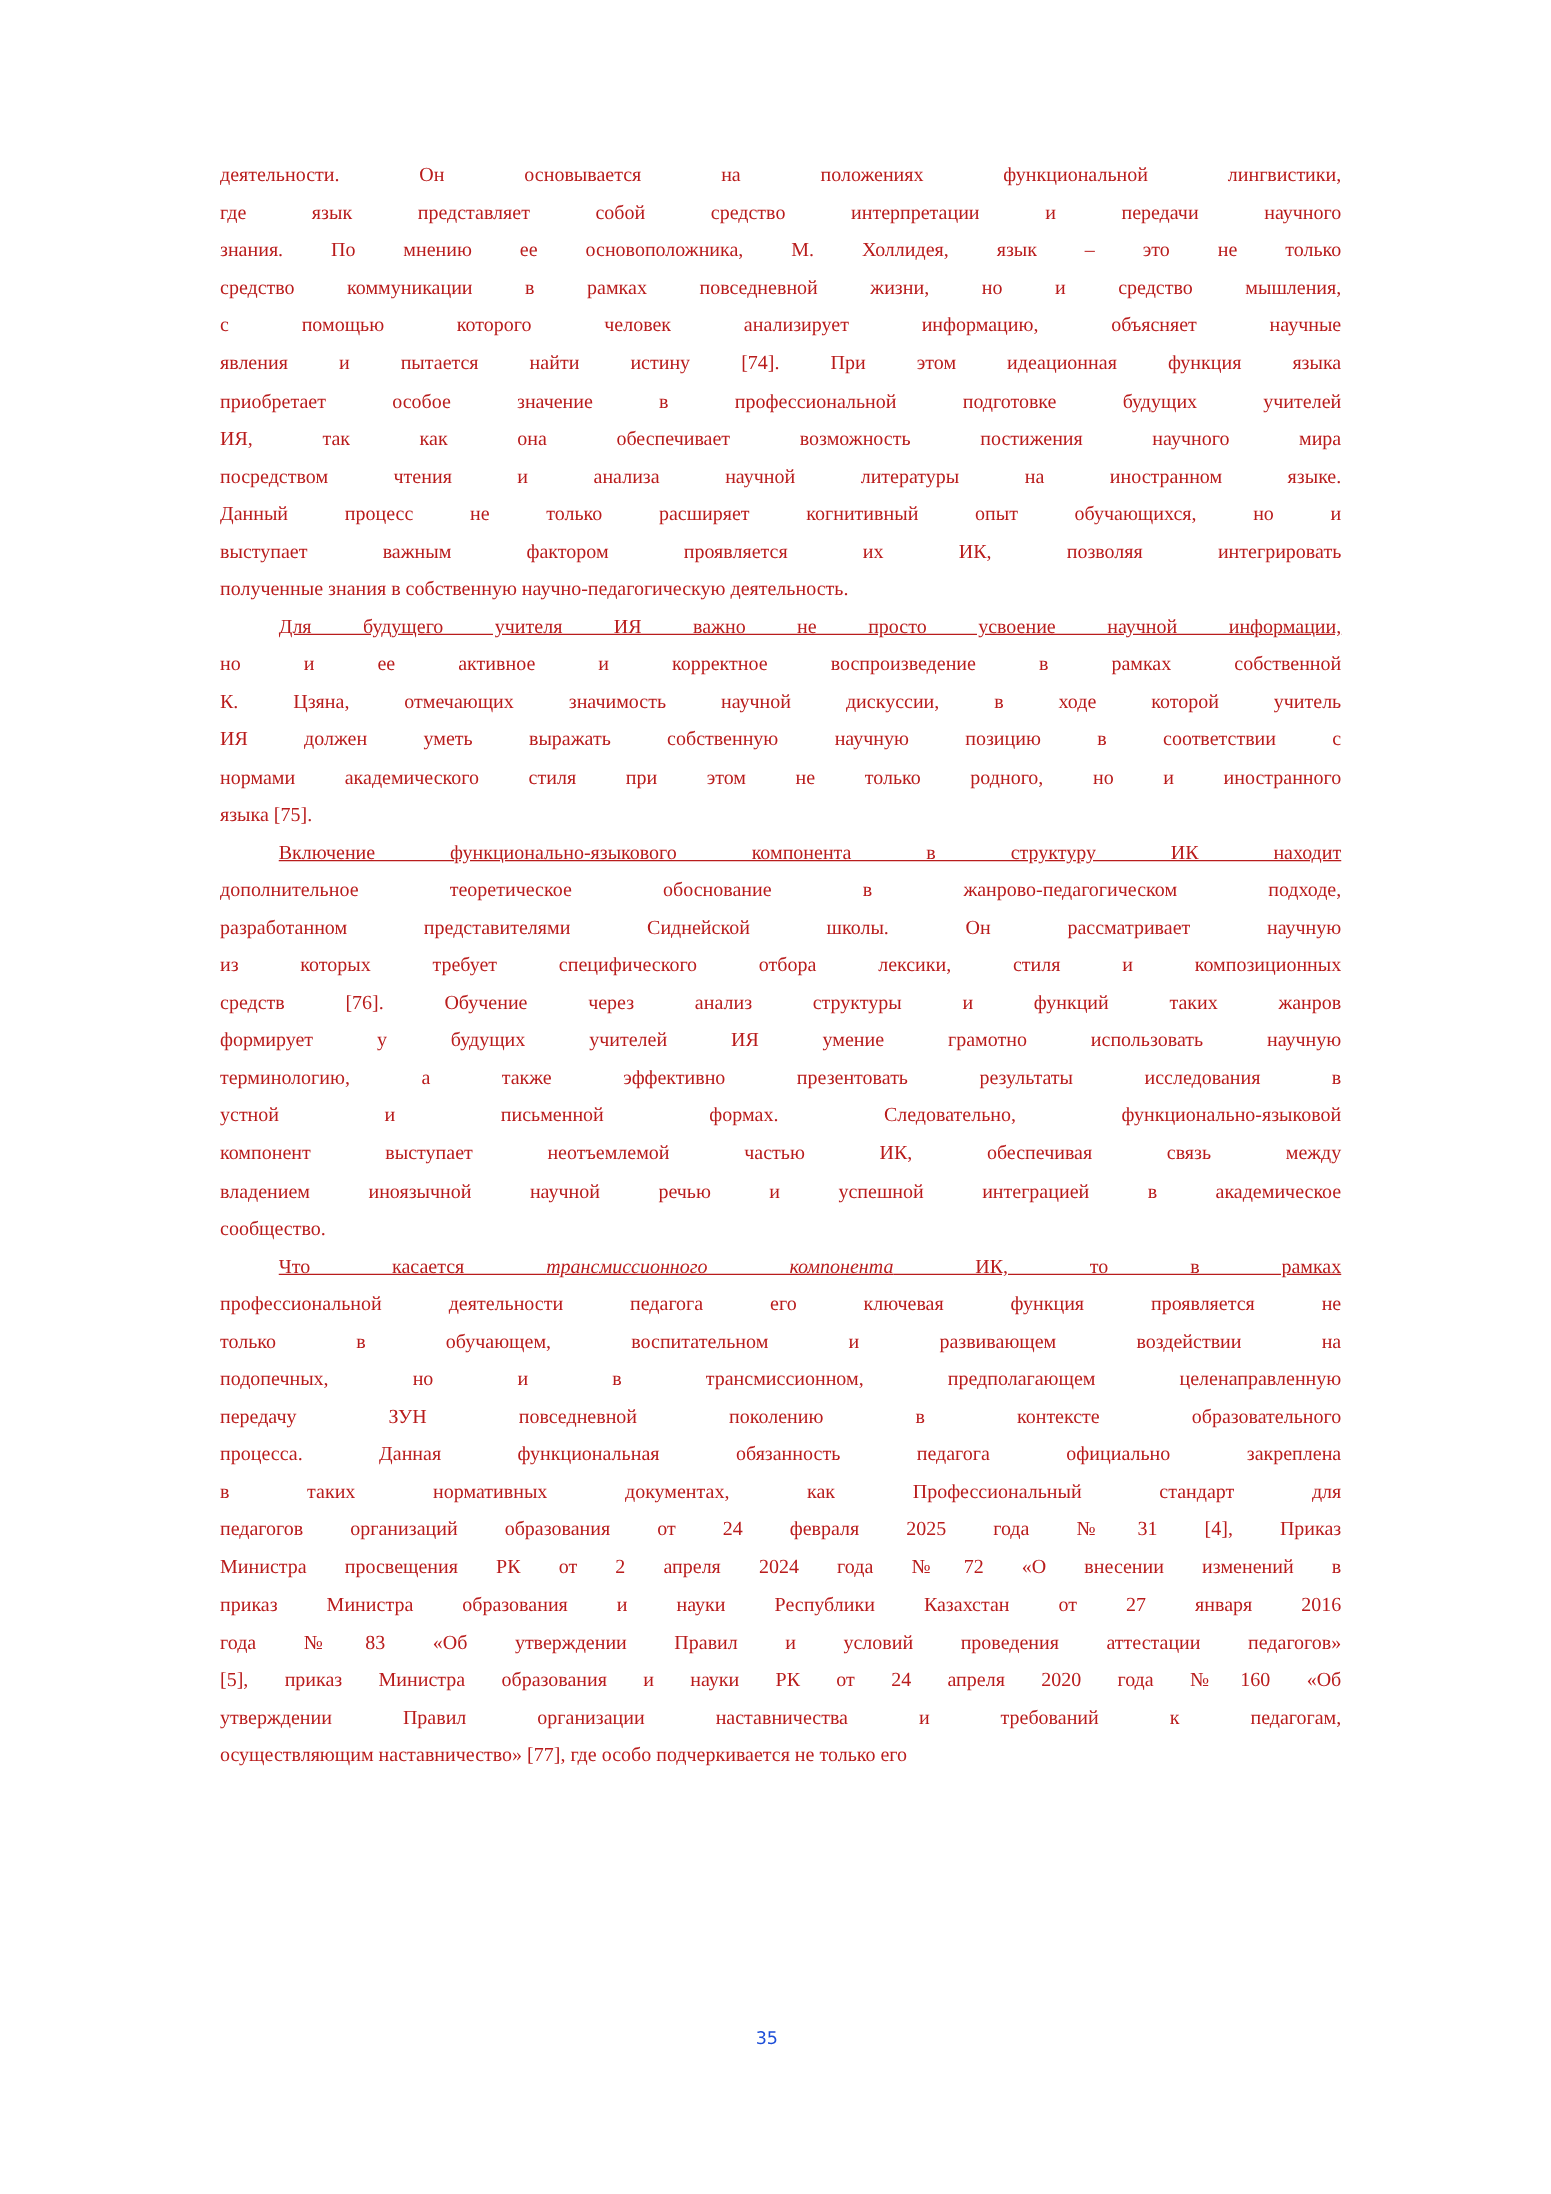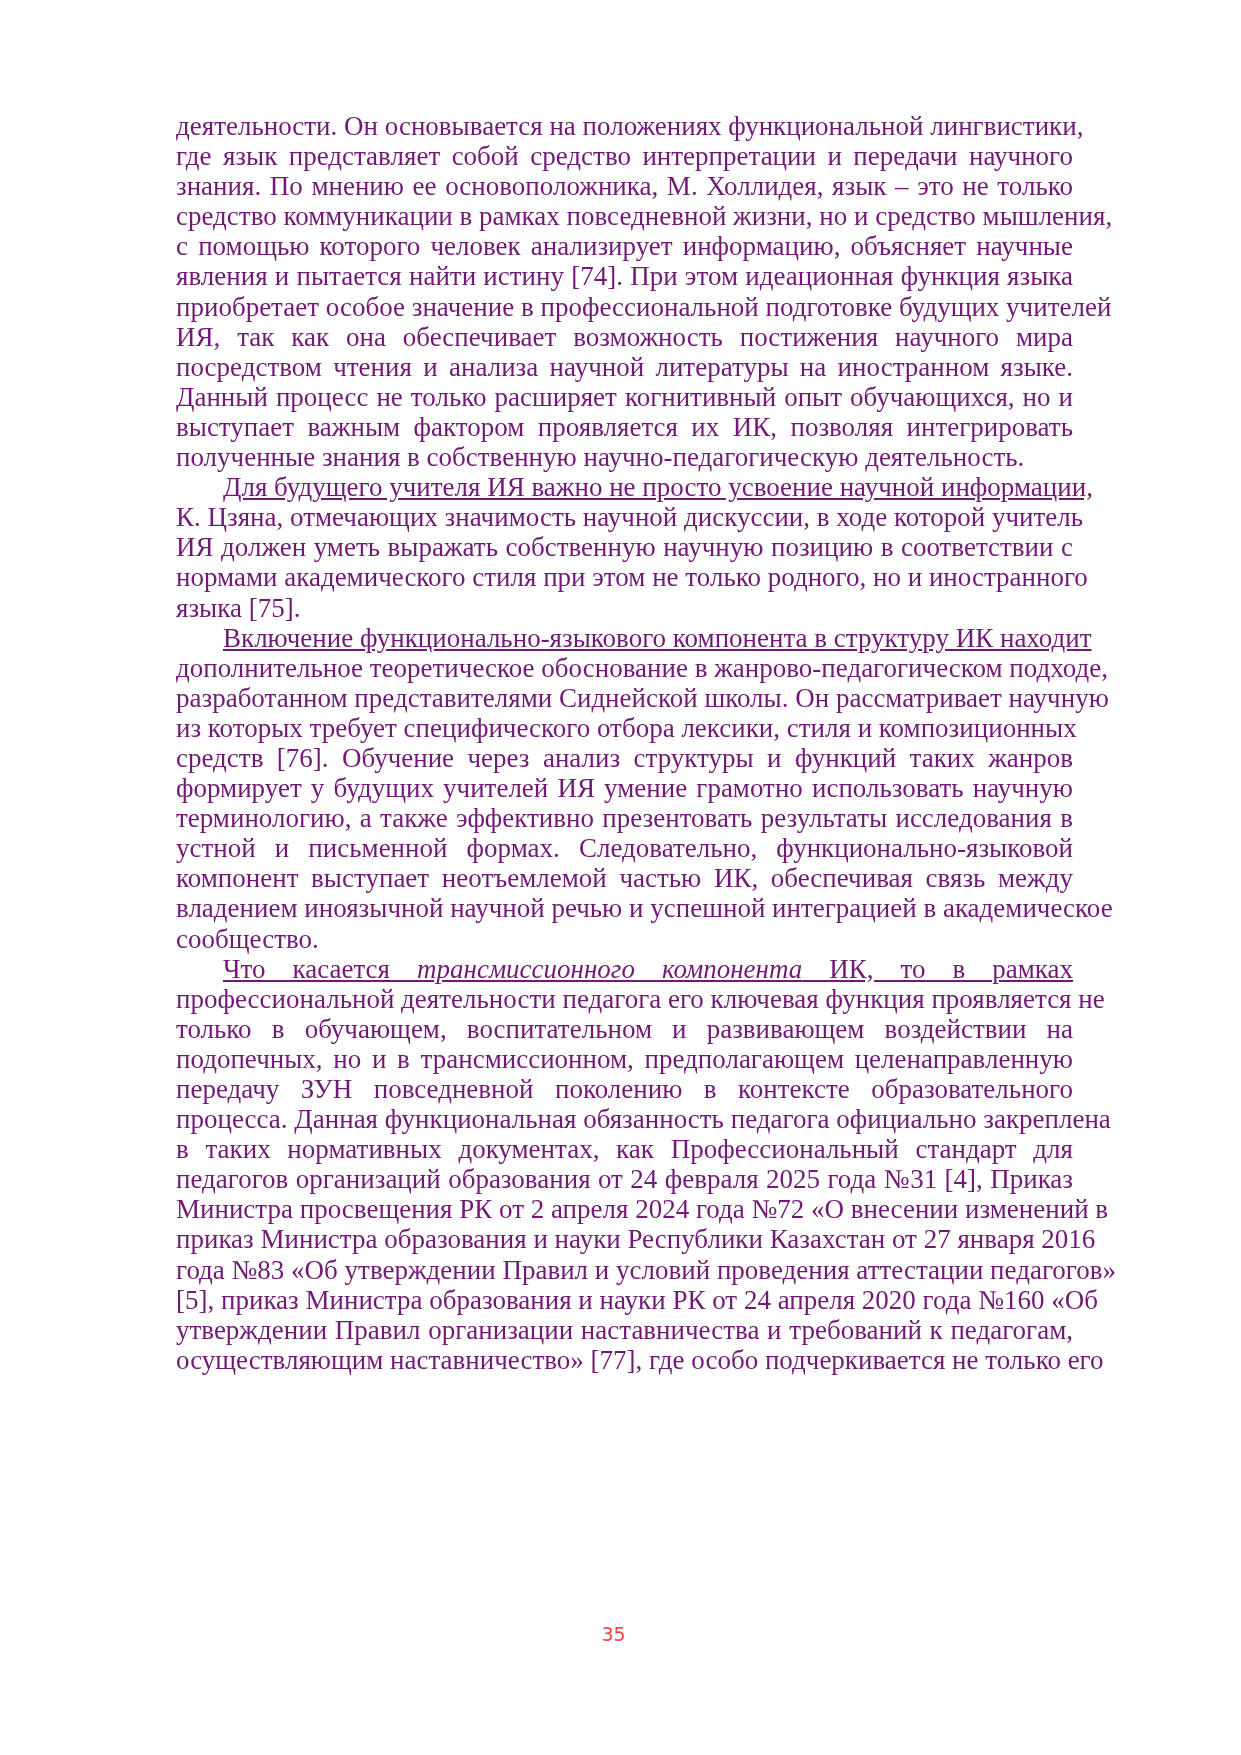--- a/index.html
+++ b/index.html
@@ -1,31 +1,31 @@
 <!DOCTYPE html>
 <html><head>
 <meta charset="utf-8">
 <style>
   html, body { margin: 0; padding: 0; background: #ffffff; }
   body { width: 1241px; height: 1755px; position: relative; overflow: hidden; }
   .page {
-    position: absolute; left: 176px; top: 111px; width: 897px;
+    position: absolute; left: 176px; top: 126px; width: 897px;
     font-family: "Liberation Serif", serif;
-    font-size: 27px; line-height: 30.1px; color: #701a75;
+    font-size: 16px; line-height: 30.1px; color: #b91c1c;
   }
   .line {
     display: block; white-space: nowrap; text-align: justify;
     text-align-last: justify; height: 30.1px; overflow: visible;
   }
   .line.last { text-align-last: left; }
   .line.indent { padding-left: 47px; text-decoration: underline; }
   em { font-style: italic; }
   .pagenum {
     position: absolute; left: 0; width: 1203px; top: 1623px; text-align: center;
-    font-family: "DejaVu Sans", sans-serif; font-size: 19px; color: #ef4444;
+    font-family: "DejaVu Sans", sans-serif; font-size: 14px; color: #1d4ed8;
     padding-left: 24px; box-sizing: border-box;
   }
 </style>
 </head>
 <body>
 
 <div class="page">
   <div id="p0">
       <span class="line">деятельности. Он основывается на положениях функциональной лингвистики,</span>
       <span class="line">где язык представляет собой средство интерпретации и передачи научного</span>
@@ -35,20 +35,21 @@
       <span class="line">явления и пытается найти истину [74]. При этом идеационная функция языка</span>
       <span class="line">приобретает особое значение в профессиональной подготовке будущих учителей</span>
       <span class="line">ИЯ, так как она обеспечивает возможность постижения научного мира</span>
       <span class="line">посредством чтения и анализа научной литературы на иностранном языке.</span>
       <span class="line">Данный процесс не только расширяет когнитивный опыт обучающихся, но и</span>
       <span class="line">выступает важным фактором проявляется их ИК, позволяя интегрировать</span>
       <span class="line last">полученные знания в собственную научно-педагогическую деятельность.</span>
     </div>
   <div id="p1">
       <span class="line indent">Для будущего учителя ИЯ важно не просто усвоение научной информации,</span>
+      <span class="line">но и ее активное и корректное воспроизведение в рамках собственной</span>
       <span class="line">К. Цзяна, отмечающих значимость научной дискуссии, в ходе которой учитель</span>
       <span class="line">ИЯ должен уметь выражать собственную научную позицию в соответствии с</span>
       <span class="line">нормами академического стиля при этом не только родного, но и иностранного</span>
       <span class="line last">языка [75].</span>
     </div>
   <div id="p2">
       <span class="line indent">Включение функционально-языкового компонента в структуру ИК находит</span>
       <span class="line">дополнительное теоретическое обоснование в жанрово-педагогическом подходе,</span>
       <span class="line">разработанном представителями Сиднейской школы. Он рассматривает научную</span>
       <span class="line">из которых требует специфического отбора лексики, стиля и композиционных</span>

